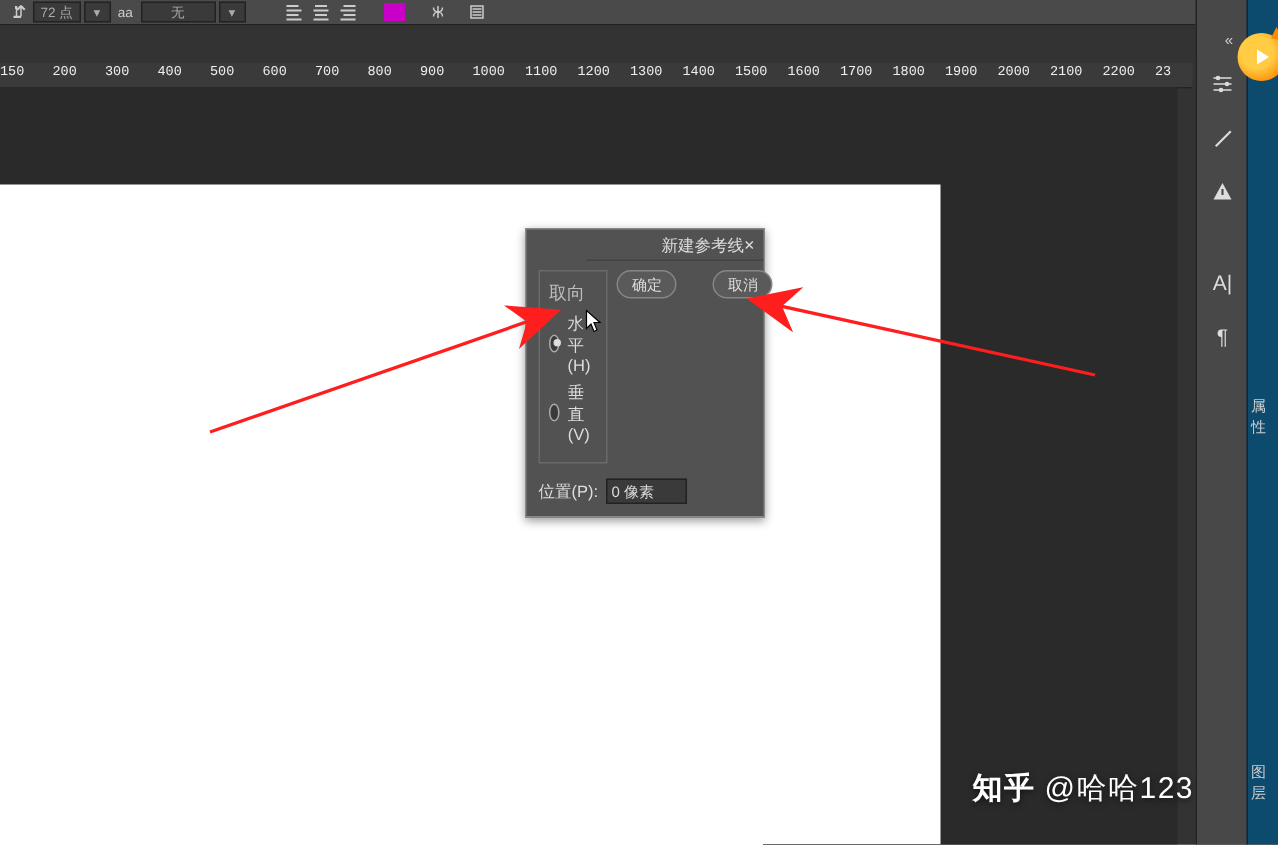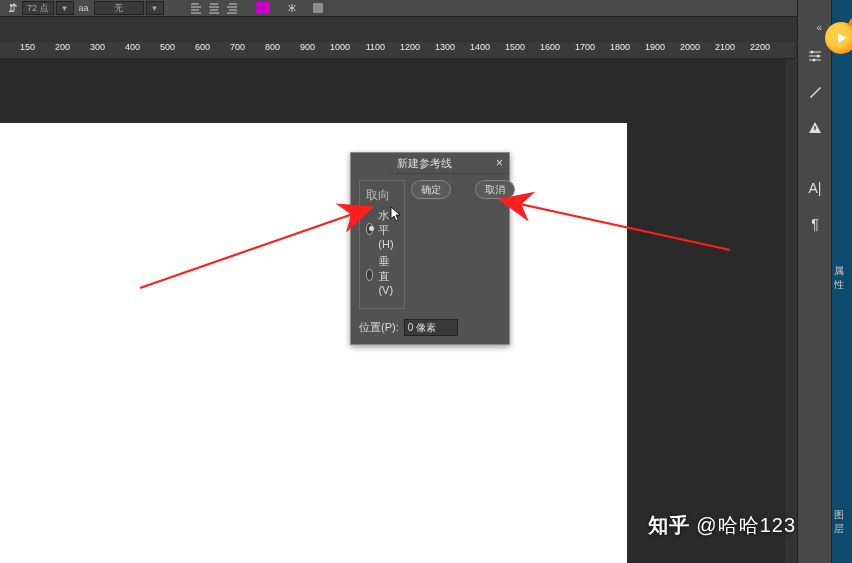--- a/index.html
+++ b/index.html
@@ -53,21 +53,22 @@
     background: #3a3a3a;
     border-bottom: 1px solid #222;
     font-size: 9px;
     color: #eee;
     white-space: nowrap;
     overflow: hidden;
   }
   .ruler-horiz span {
     display: inline-block;
     width: 35px;
-    text-align: right;
+    text-align: left;
+    font-family: Liberation Mono, monospace;
   }
   .canvas-bg {
     position: absolute;
     top: 58px; left: 0; width: 785px; height: 505px;
     background: #2a2a2a;
   }
   .canvas {
     position: absolute;
     top: 58px; left: 0px; width: 785px; bottom: 0;
     overflow: hidden;
@@ -138,21 +139,21 @@
     top: 152px; left: 350px;
     width: 158px;
     background: #525252;
     border: 1px solid #888;
     box-shadow: 0 2px 6px rgba(0,0,0,.4);
   }
   .dialog-title {
     height: 20px;
     display: flex;
     align-items: center;
-    justify-content: space-between;
+    justify-content: flex-end;
     padding: 0 6px;
     font-size: 11px;
     color: #ddd;
     border-bottom: 1px solid #434343;
     margin-left: 40px;
   }
   .dialog-title .close {
     font-size: 12px;
     color: #ddd;
     cursor: pointer;

